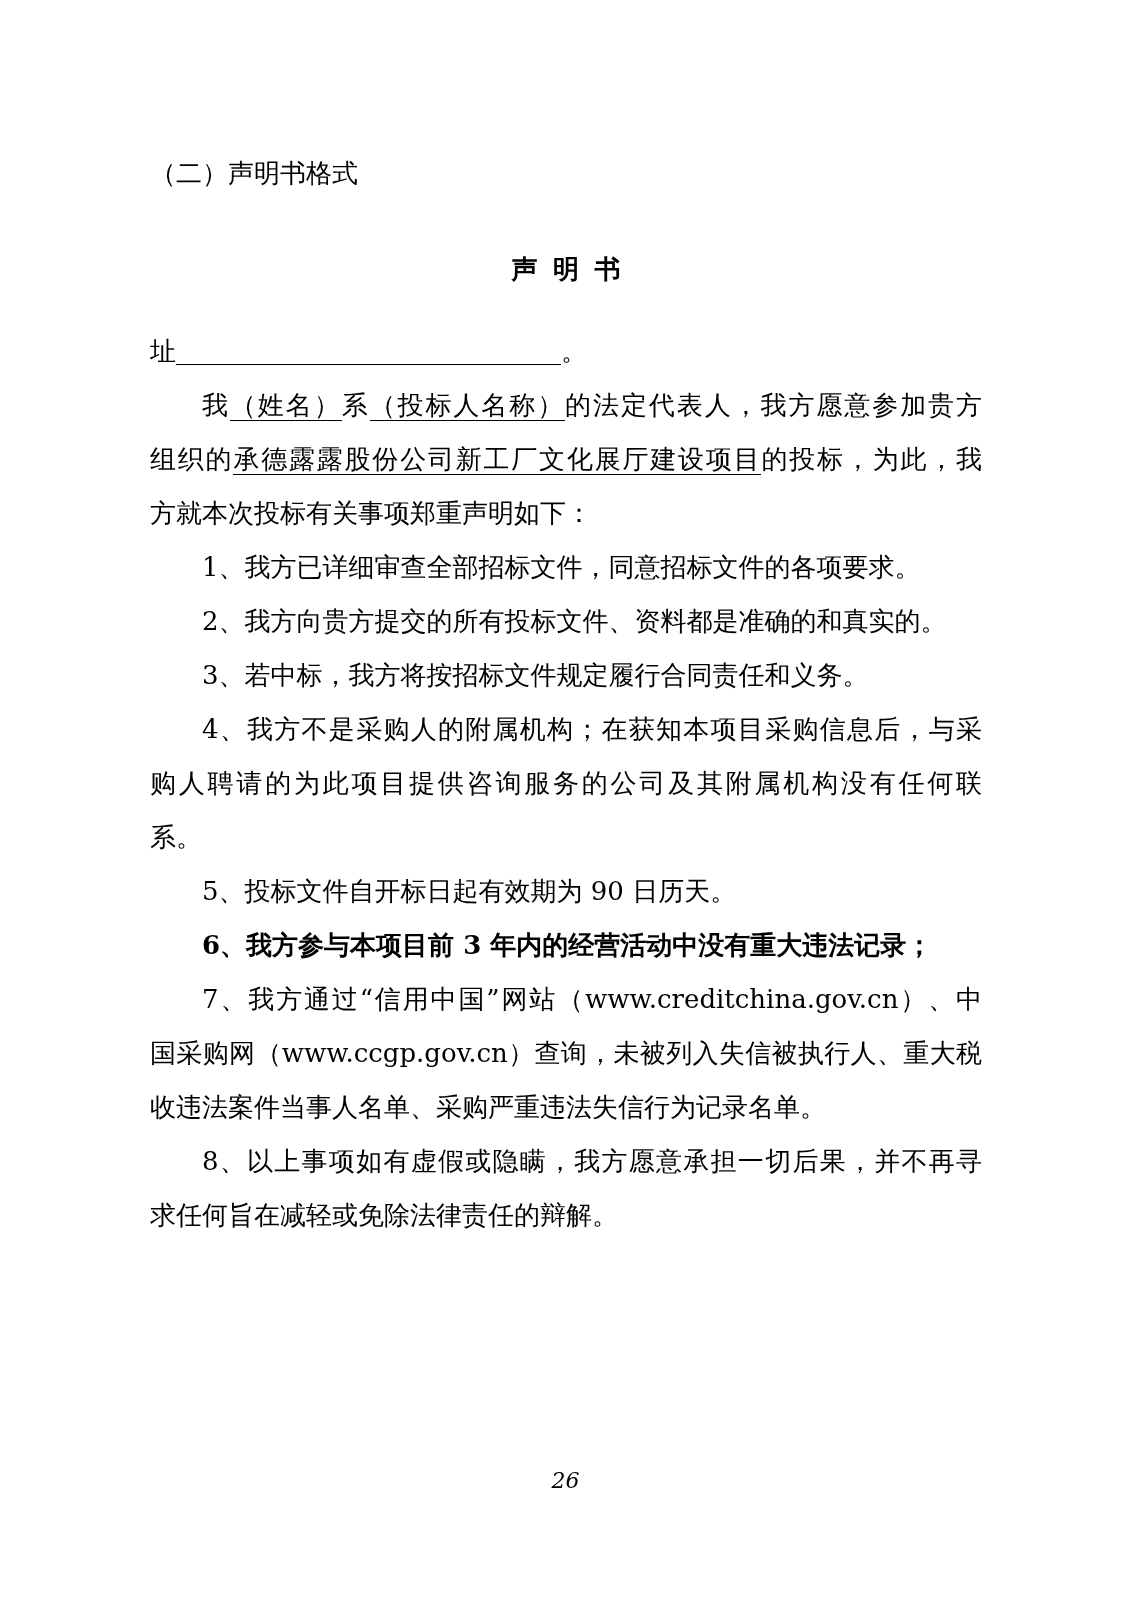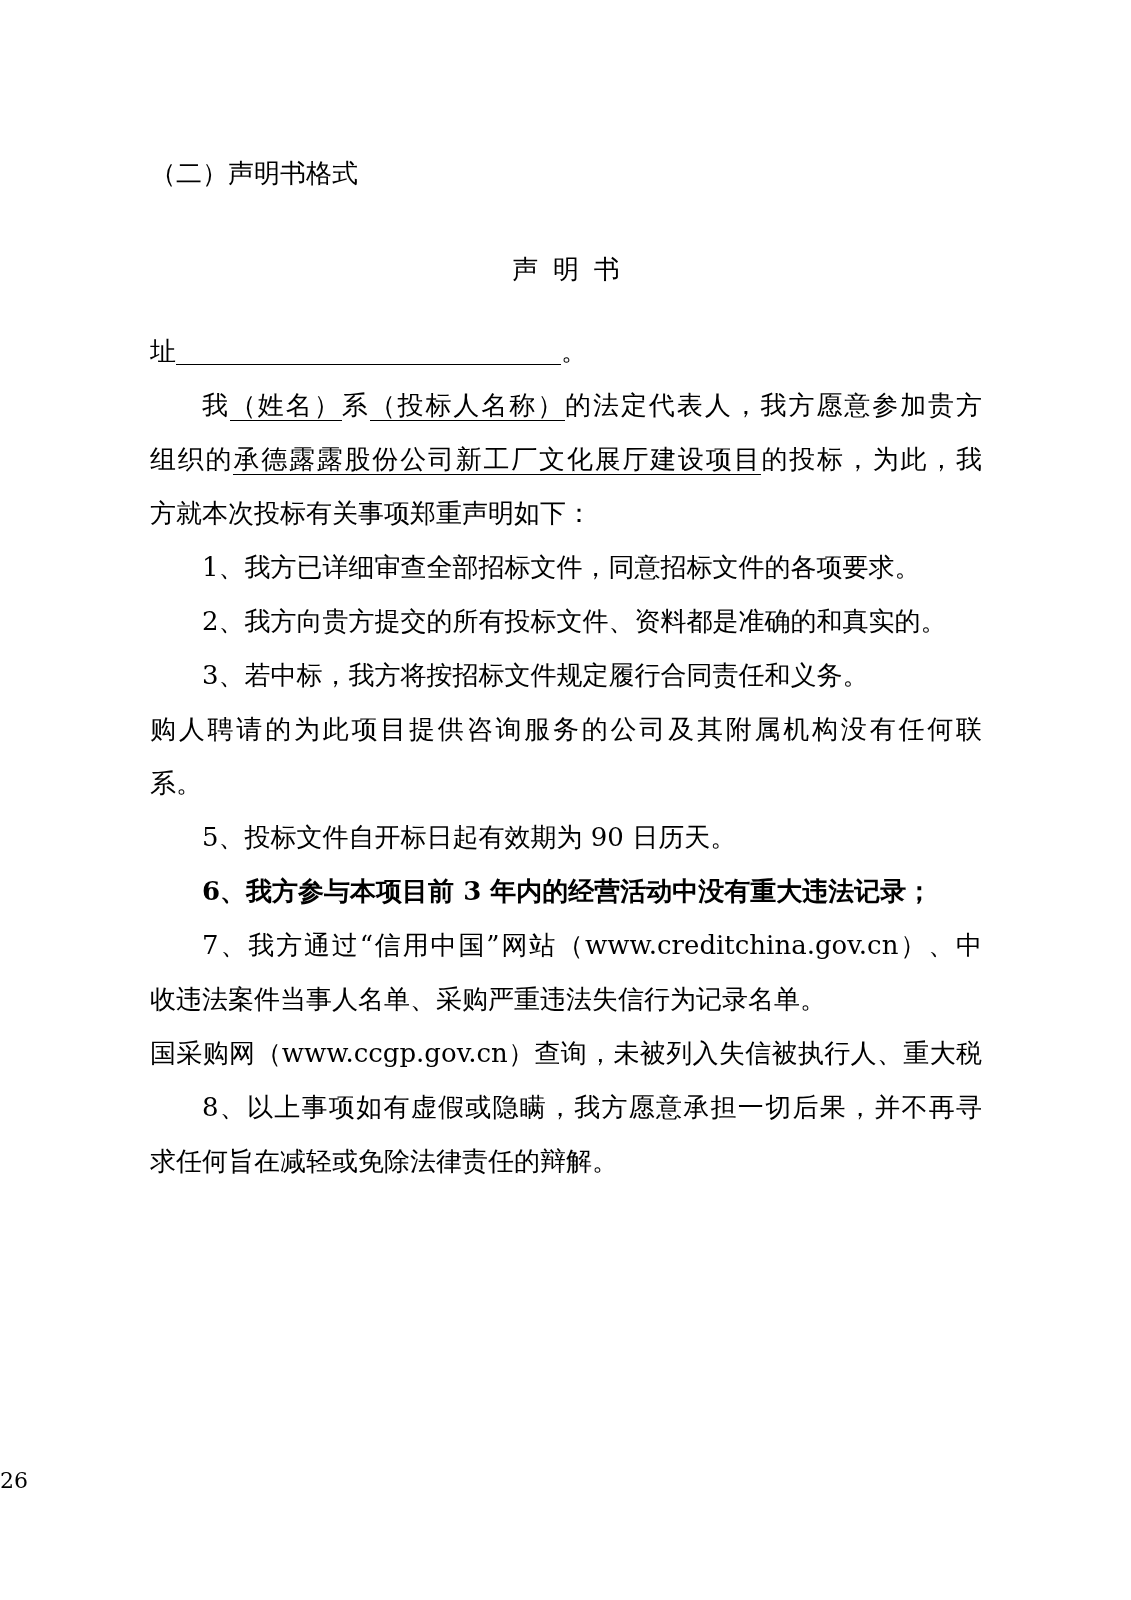--- a/index.html
+++ b/index.html
@@ -27,21 +27,21 @@
   }
   .ln {
     min-height: 54px;
     text-align: left;
   }
   .heading {
     margin-bottom: 42px;
   }
   .title {
     text-align: center;
-    font-weight: normal;
+    font-weight: bold;
     word-spacing: 0.25em;
     margin-bottom: 28px;
   }
   .salutation {
     margin-bottom: 23px;
   }
   .indent {
     text-indent: 2em;
   }
   .full {
@@ -59,23 +59,24 @@
     width: 385px;
     height: 1em;
     border-bottom: 1.5px solid #000000;
     vertical-align: -0.18em;
   }
   .footer {
     position: absolute;
     left: 0;
     right: 0;
     top: 1467px;
-    text-align: left;
+    text-align: center;
     font-size: 22px;
     line-height: 28px;
+    font-style: italic;
   }
 </style>
 </head>
 <body>
 
 <div class="page">
   <div class="content">
 
     <div class="ln heading">（二）声明书格式</div>
 
@@ -90,30 +91,31 @@
     <div class="ln full"><span>组织的</span><span class="u">承德露露股份公司新工厂文化展厅建设项目</span><span>的投标，为此，我</span></div>
 
     <div class="ln">方就本次投标有关事项郑重声明如下：</div>
 
     <div class="ln indent">1、我方已详细审查全部招标文件，同意招标文件的各项要求。</div>
 
     <div class="ln indent">2、我方向贵方提交的所有投标文件、资料都是准确的和真实的。</div>
 
     <div class="ln indent">3、若中标，我方将按招标文件规定履行合同责任和义务。</div>
 
+    <div class="ln indent full">4、我方不是采购人的附属机构；在获知本项目采购信息后，与采</div>
     <div class="ln full">购人聘请的为此项目提供咨询服务的公司及其附属机构没有任何联</div>
     <div class="ln">系。</div>
 
     <div class="ln indent">5、投标文件自开标日起有效期为 90 日历天。</div>
 
     <div class="ln indent bold">6、我方参与本项目前 3 年内的经营活动中没有重大违法记录；</div>
 
     <div class="ln indent full">7、我方通过“信用中国”网站（www.creditchina.gov.cn）、中</div>
+    <div class="ln full">国采购网（www.ccgp.gov.cn）查询，未被列入失信被执行人、重大税</div>
     <div class="ln">收违法案件当事人名单、采购严重违法失信行为记录名单。</div>
-    <div class="ln full">国采购网（www.ccgp.gov.cn）查询，未被列入失信被执行人、重大税</div>
 
     <div class="ln indent full">8、以上事项如有虚假或隐瞒，我方愿意承担一切后果，并不再寻</div>
     <div class="ln">求任何旨在减轻或免除法律责任的辩解。</div>
 
   </div>
 
   <div class="footer">26</div>
 </div>
 
 </body></html>

